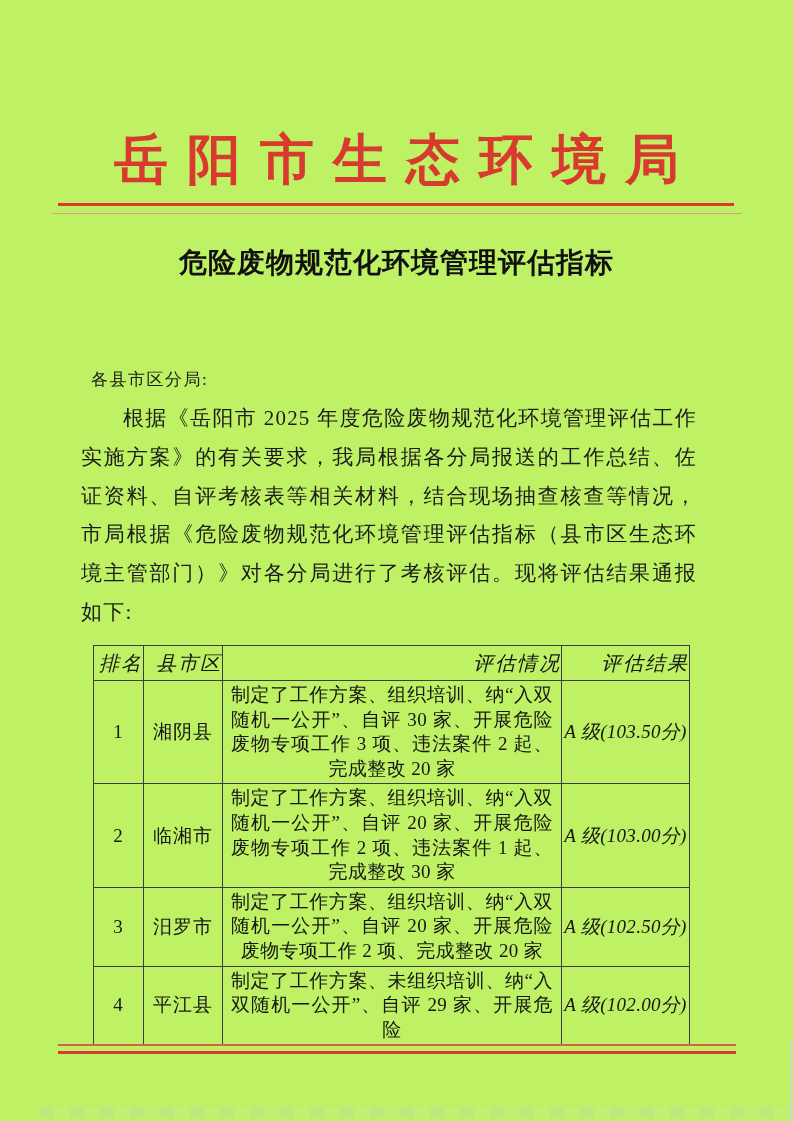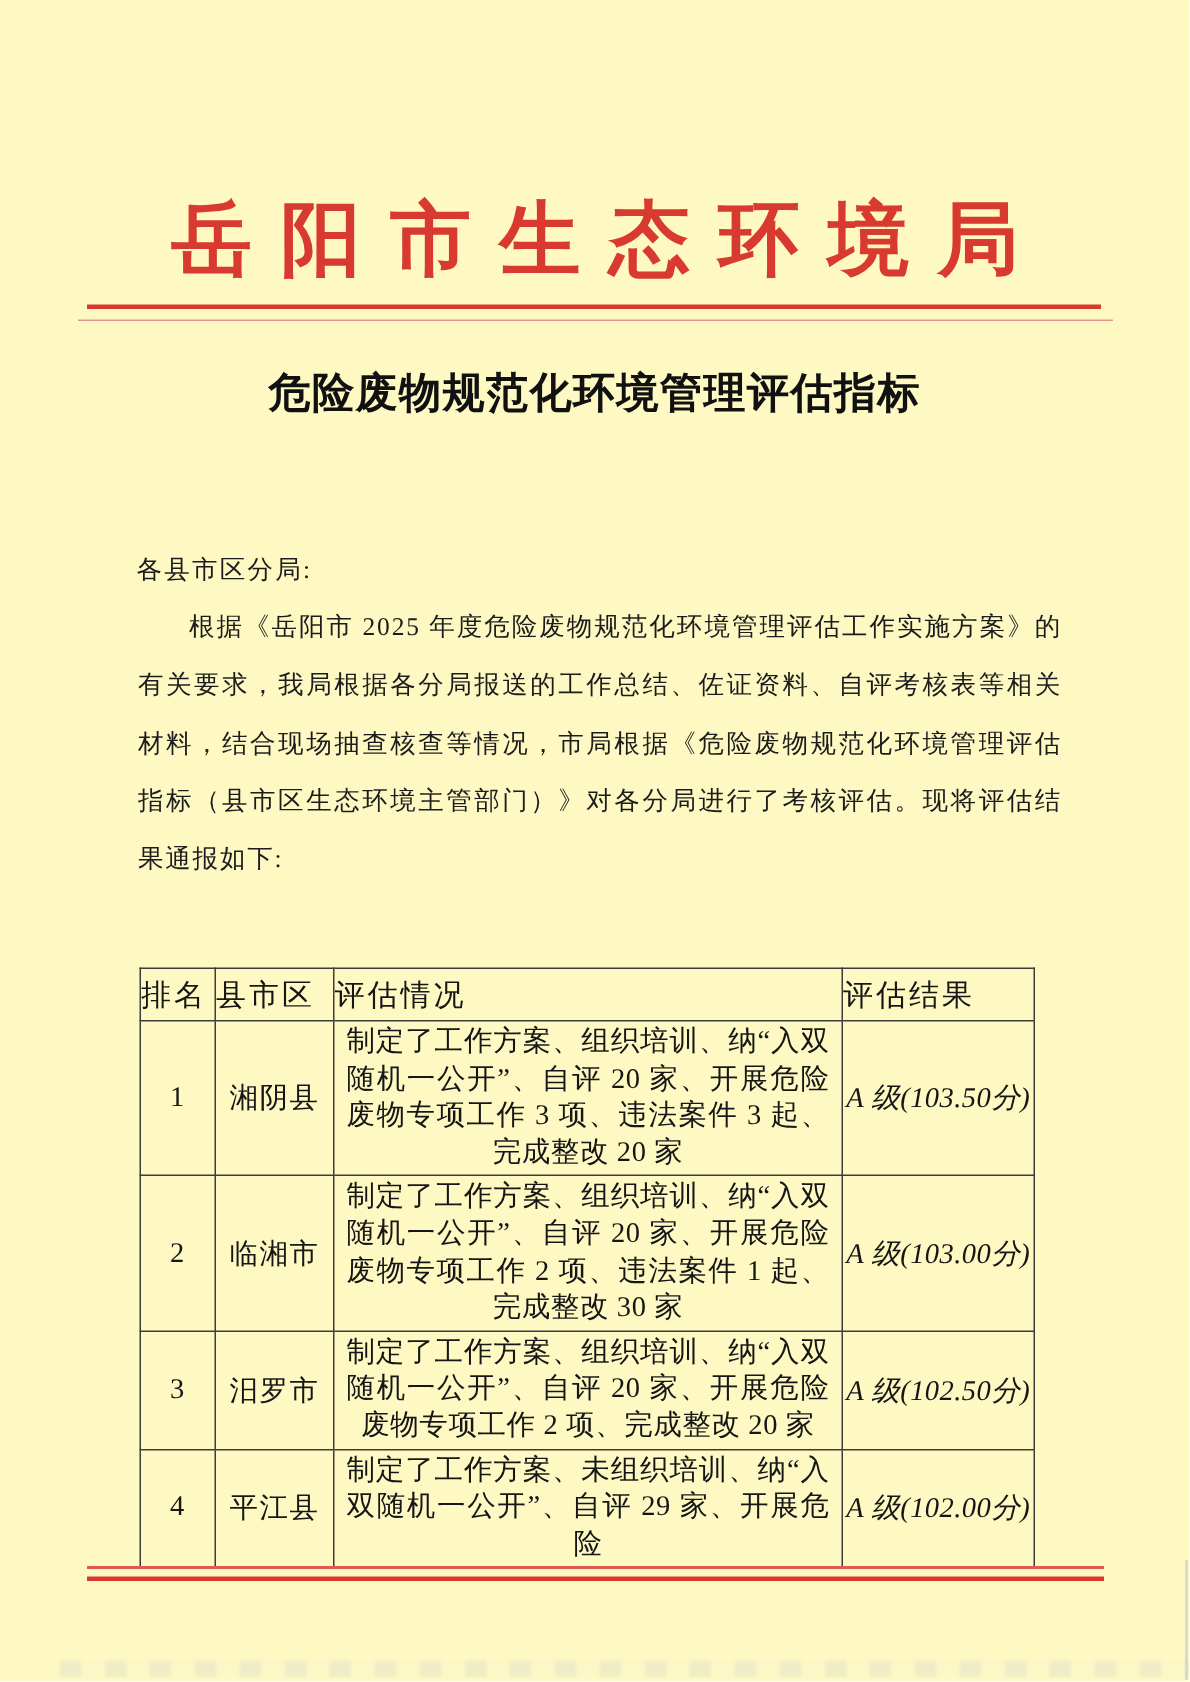--- a/index.html
+++ b/index.html
@@ -2,21 +2,21 @@
 <html><head>
 <meta charset="utf-8">
 <style>
   * { margin: 0; padding: 0; box-sizing: border-box; }
   html, body { background: #ffffff; }
   .page {
     position: relative;
     width: 793px;
     height: 1121px;
     margin: 0 auto;
-    background: #fef9c3;
+    background: #bef264;
     overflow: hidden;
     font-family: "Liberation Serif", "DejaVu Serif", serif;
     color: #1c1c1c;
   }
 
   
   .agency-name {
     position: absolute;
     top: 124px;
     left: 0;
@@ -64,23 +64,23 @@
   .salutation {
     position: absolute;
     top: 368px;
     left: 91px;
     font-size: 17px;
     letter-spacing: 1.5px;
   }
   .body-paragraph {
     position: absolute;
     top: 399px;
-    left: 92px;
+    left: 81px;
     width: 616px;
-    font-size: 17px;
+    font-size: 21px;
     line-height: 38.8px;
     letter-spacing: 1.2px;
     text-align: justify;
     text-indent: 2em;
   }
 
   
   .eval-table {
     position: absolute;
     top: 645px;
@@ -93,22 +93,23 @@
   }
   .eval-table th, .eval-table td {
     border: 1.6px solid #3c3c3c;
     vertical-align: middle;
     overflow: hidden;
   }
   .eval-table th {
     font-weight: normal;
     font-size: 20px;
     height: 35px;
-    text-align: left;
+    text-align: right;
     letter-spacing: 2px;
+    font-style: italic;
   }
   .col-rank   { width: 50px; }
   .col-dist   { width: 79px; }
   .col-sit    { width: 339px; }
   .col-res    { width: 128px; }
   td.rank-cell, td.district-cell {
     text-align: center;
     letter-spacing: 1px;
   }
   td.situation-cell {
@@ -198,21 +199,21 @@
         <th>排名</th>
         <th>县市区</th>
         <th>评估情况</th>
         <th>评估结果</th>
       </tr>
     </thead>
     <tbody>
       <tr class="row-1">
         <td class="rank-cell">1</td>
         <td class="district-cell">湘阴县</td>
-        <td class="situation-cell">制定了工作方案、组织培训、纳“入双随机一公开”、自评 20 家、开展危险废物专项工作 3 项、违法案件 3 起、完成整改 20 家</td>
+        <td class="situation-cell">制定了工作方案、组织培训、纳“入双随机一公开”、自评 30 家、开展危险废物专项工作 3 项、违法案件 2 起、完成整改 20 家</td>
         <td class="result-cell">A 级(103.50分)</td>
       </tr>
       <tr class="row-2">
         <td class="rank-cell">2</td>
         <td class="district-cell">临湘市</td>
         <td class="situation-cell">制定了工作方案、组织培训、纳“入双随机一公开”、自评 20 家、开展危险废物专项工作 2 项、违法案件 1 起、完成整改 30 家</td>
         <td class="result-cell">A 级(103.00分)</td>
       </tr>
       <tr class="row-3">
         <td class="rank-cell">3</td>

